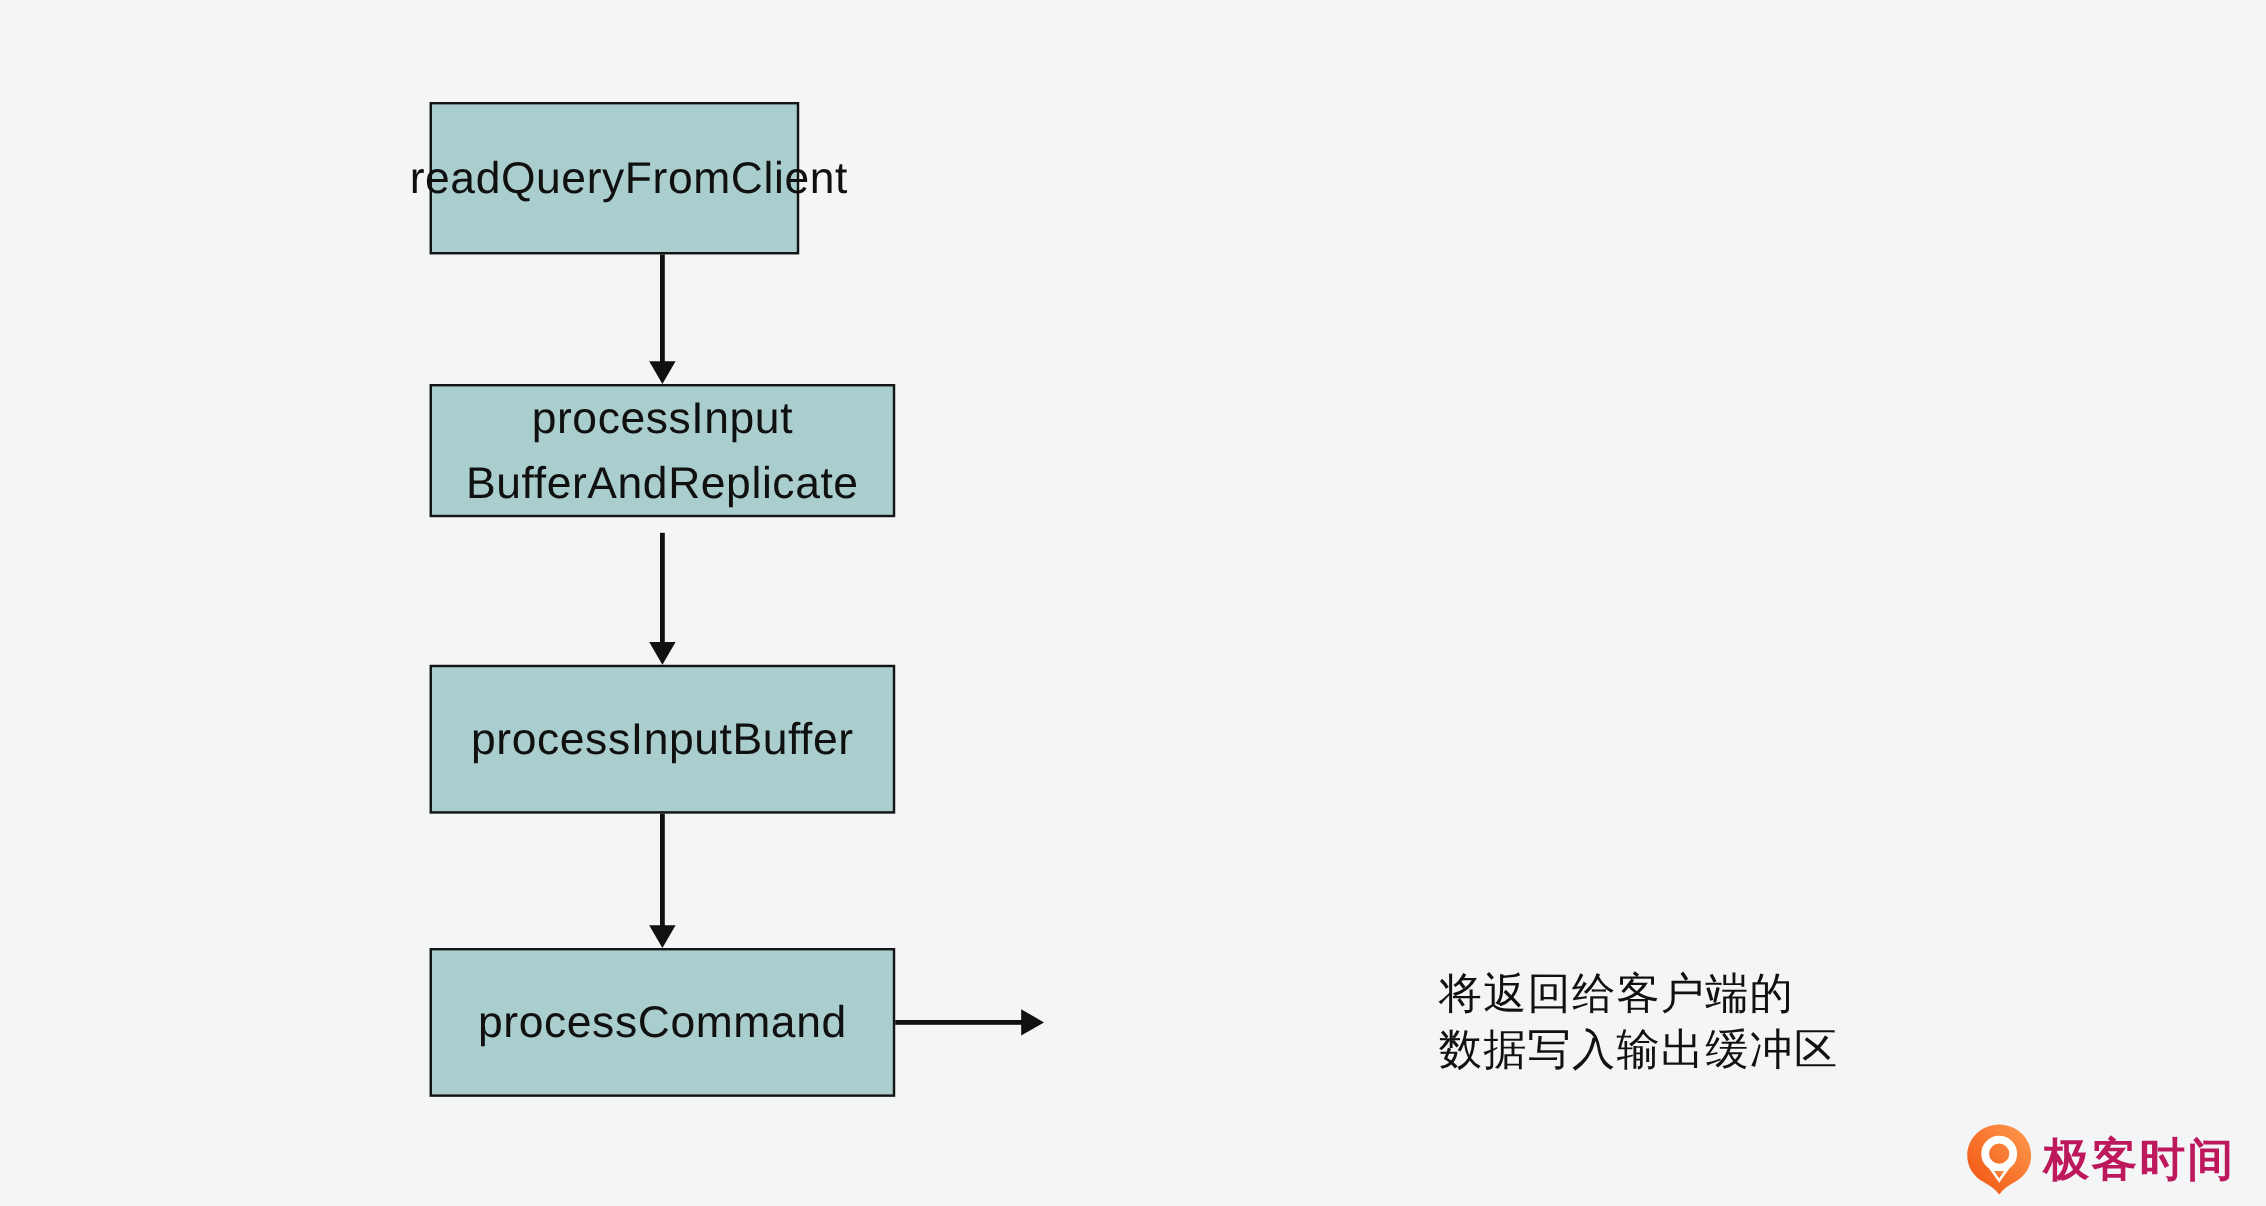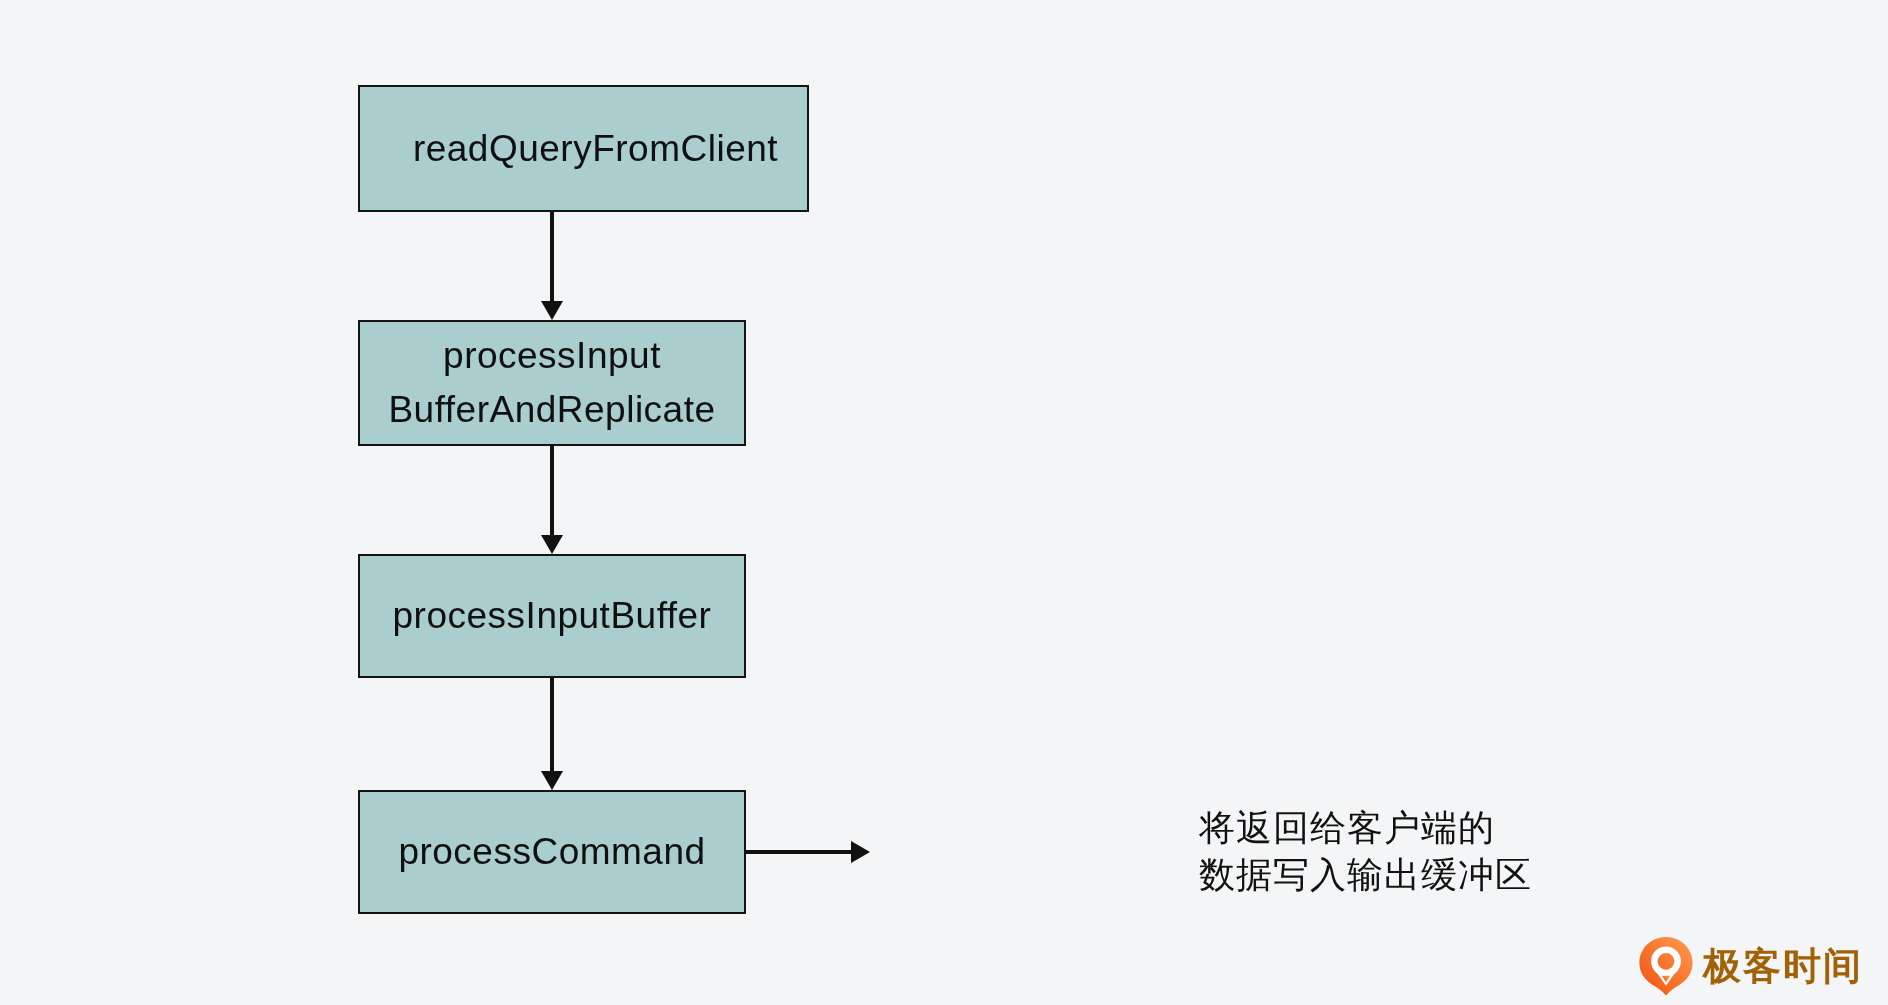--- a/index.html
+++ b/index.html
@@ -24,22 +24,22 @@
     align-items: center;
     justify-content: center;
     text-align: center;
     font-size: 37px;
     font-weight: 400;
     color: #101010;
     line-height: 1.45;
     white-space: pre-line;
     letter-spacing: 0.5px;
   }
-  .node-1 { left: 358px; top: 85px;  width: 451px; height: 127px; padding-left: 24px; }
-  .node-2 { left: 358px; top: 320px; width: 388px; height: 126px; }
+  .node-1 { left: 358px; top: 85px;  width: 308px; height: 127px; padding-left: 24px; }
+  .node-2 { left: 358px; top: 320px; width: 388px; height: 111px; }
   .node-3 { left: 358px; top: 554px; width: 388px; height: 124px; }
   .node-4 { left: 358px; top: 790px; width: 388px; height: 124px; }
   .node-5 { left: 870px; top: 790px; width: 302px; height: 124px; }
 
   .stem-v {
     position: absolute;
     width: 4px;
     background: #111;
     left: 550px;
   }
@@ -82,21 +82,21 @@
     left: 1638px;
     top: 936px;
     display: flex;
     align-items: center;
     gap: 9px;
   }
   .logo-icon { width: 56px; height: 61px; }
   .logo-text {
     font-size: 38px;
     font-weight: 600;
-    color: #a16207;
+    color: #be185d;
     letter-spacing: 2px;
     white-space: nowrap;
   }
 </style>
 </head>
 <body>
 
 <div class="stage">
 
   <div class="node node-1">readQueryFromClient</div>

